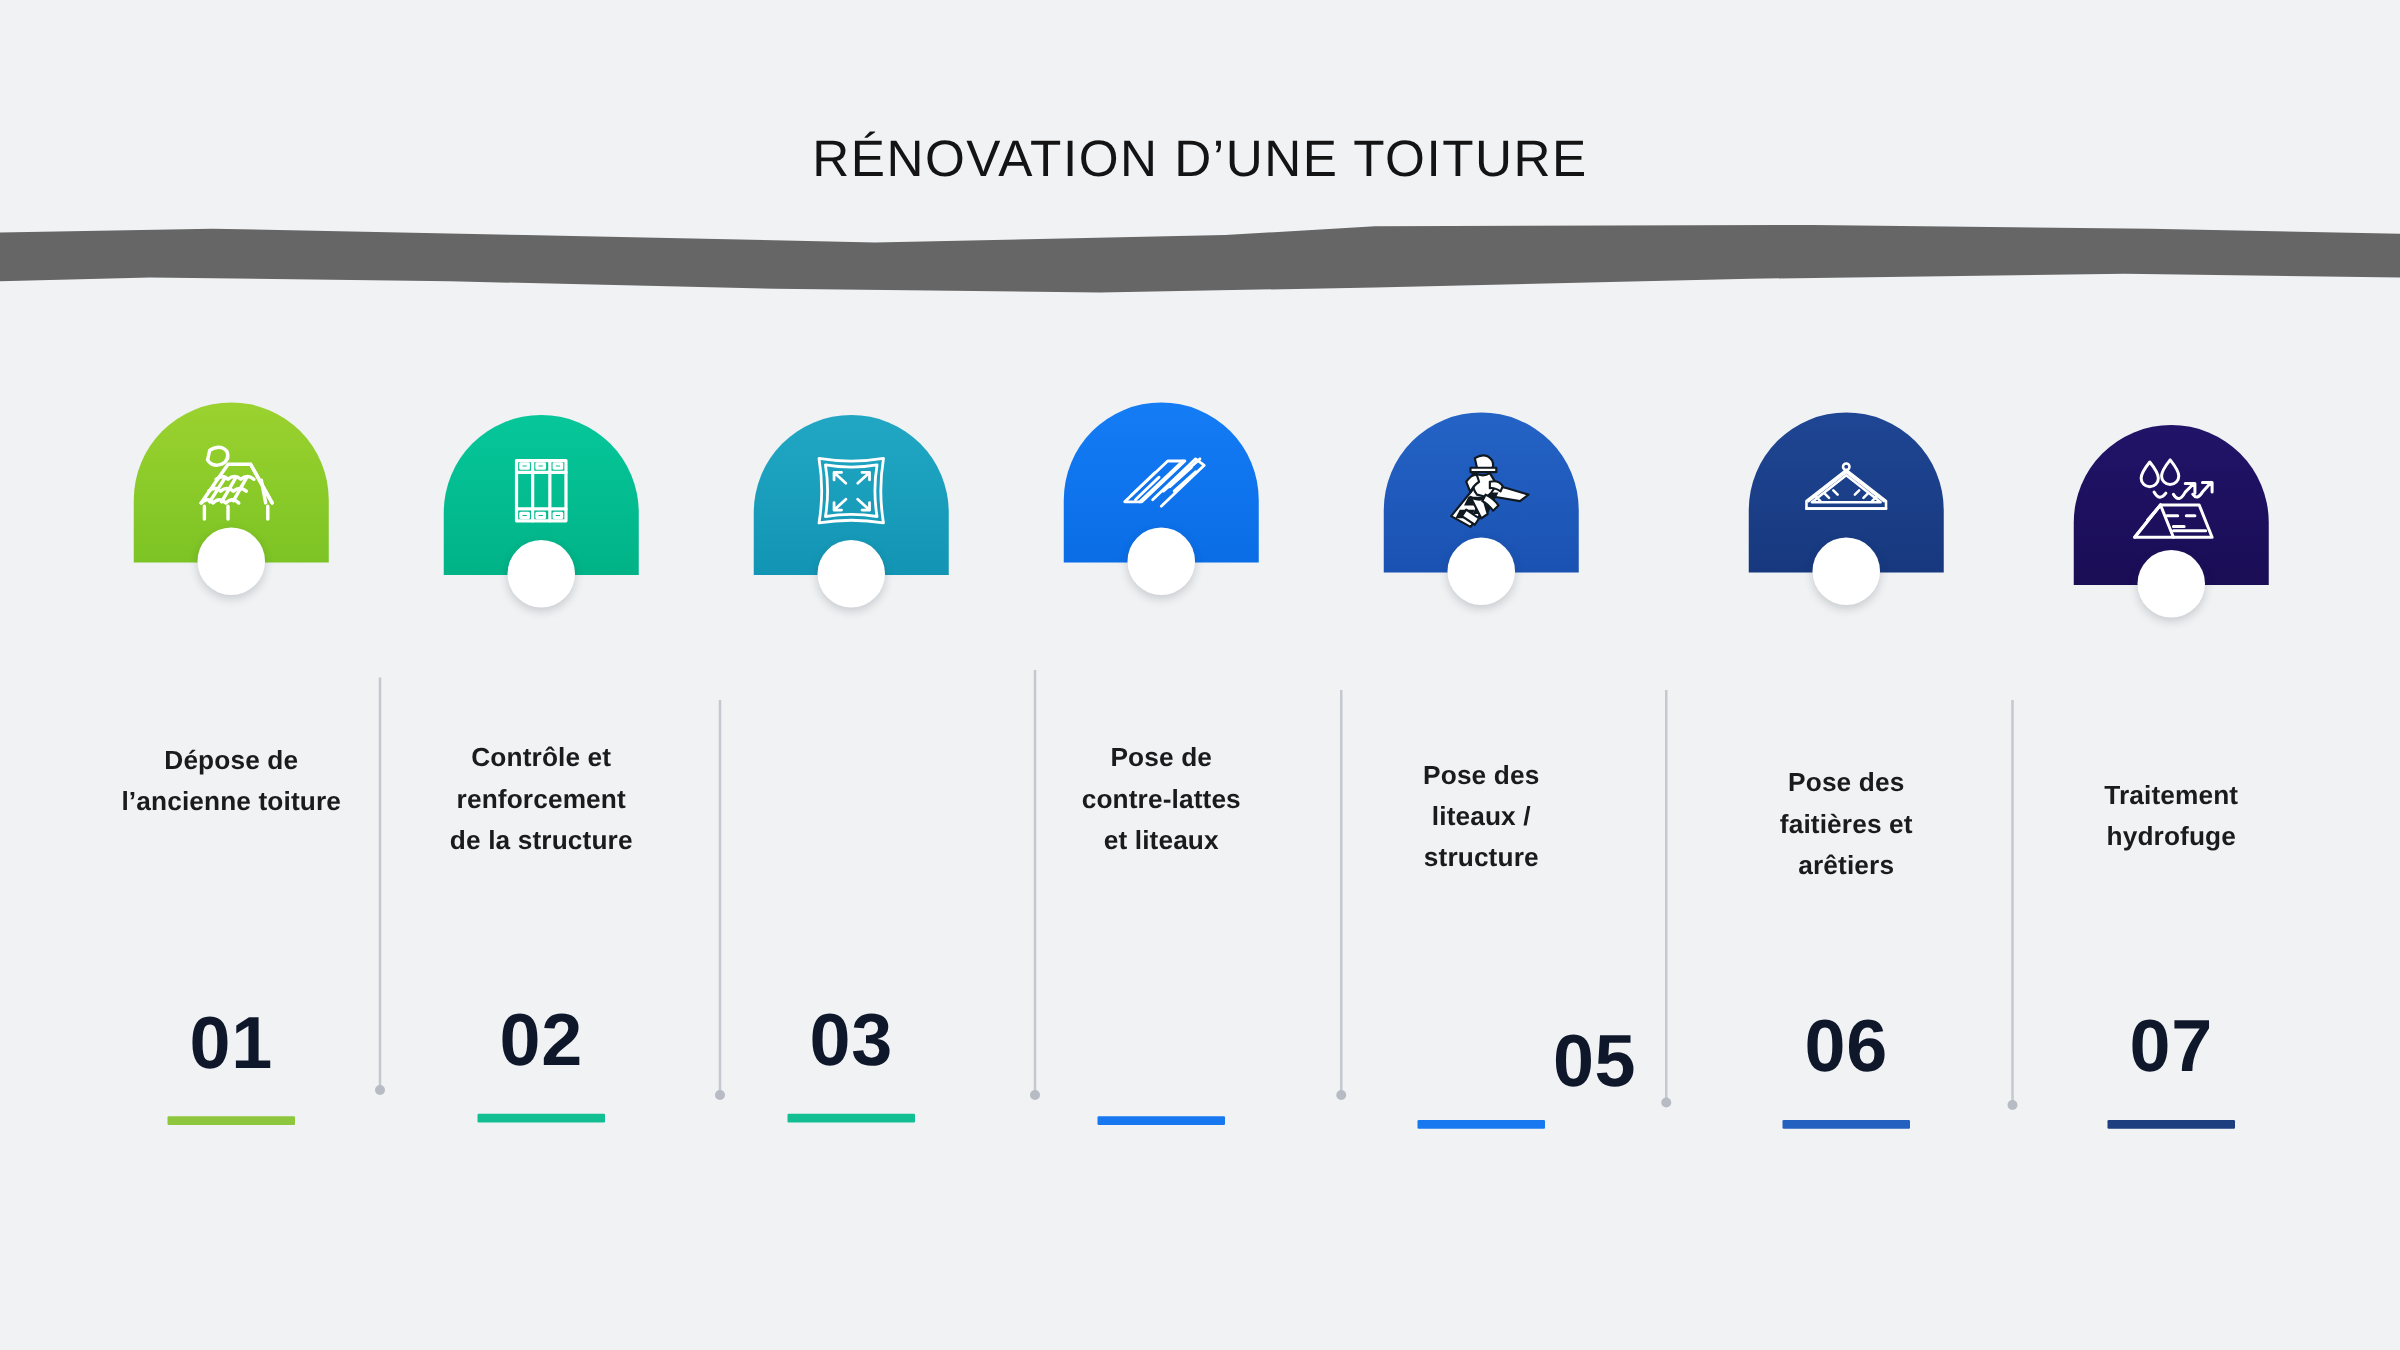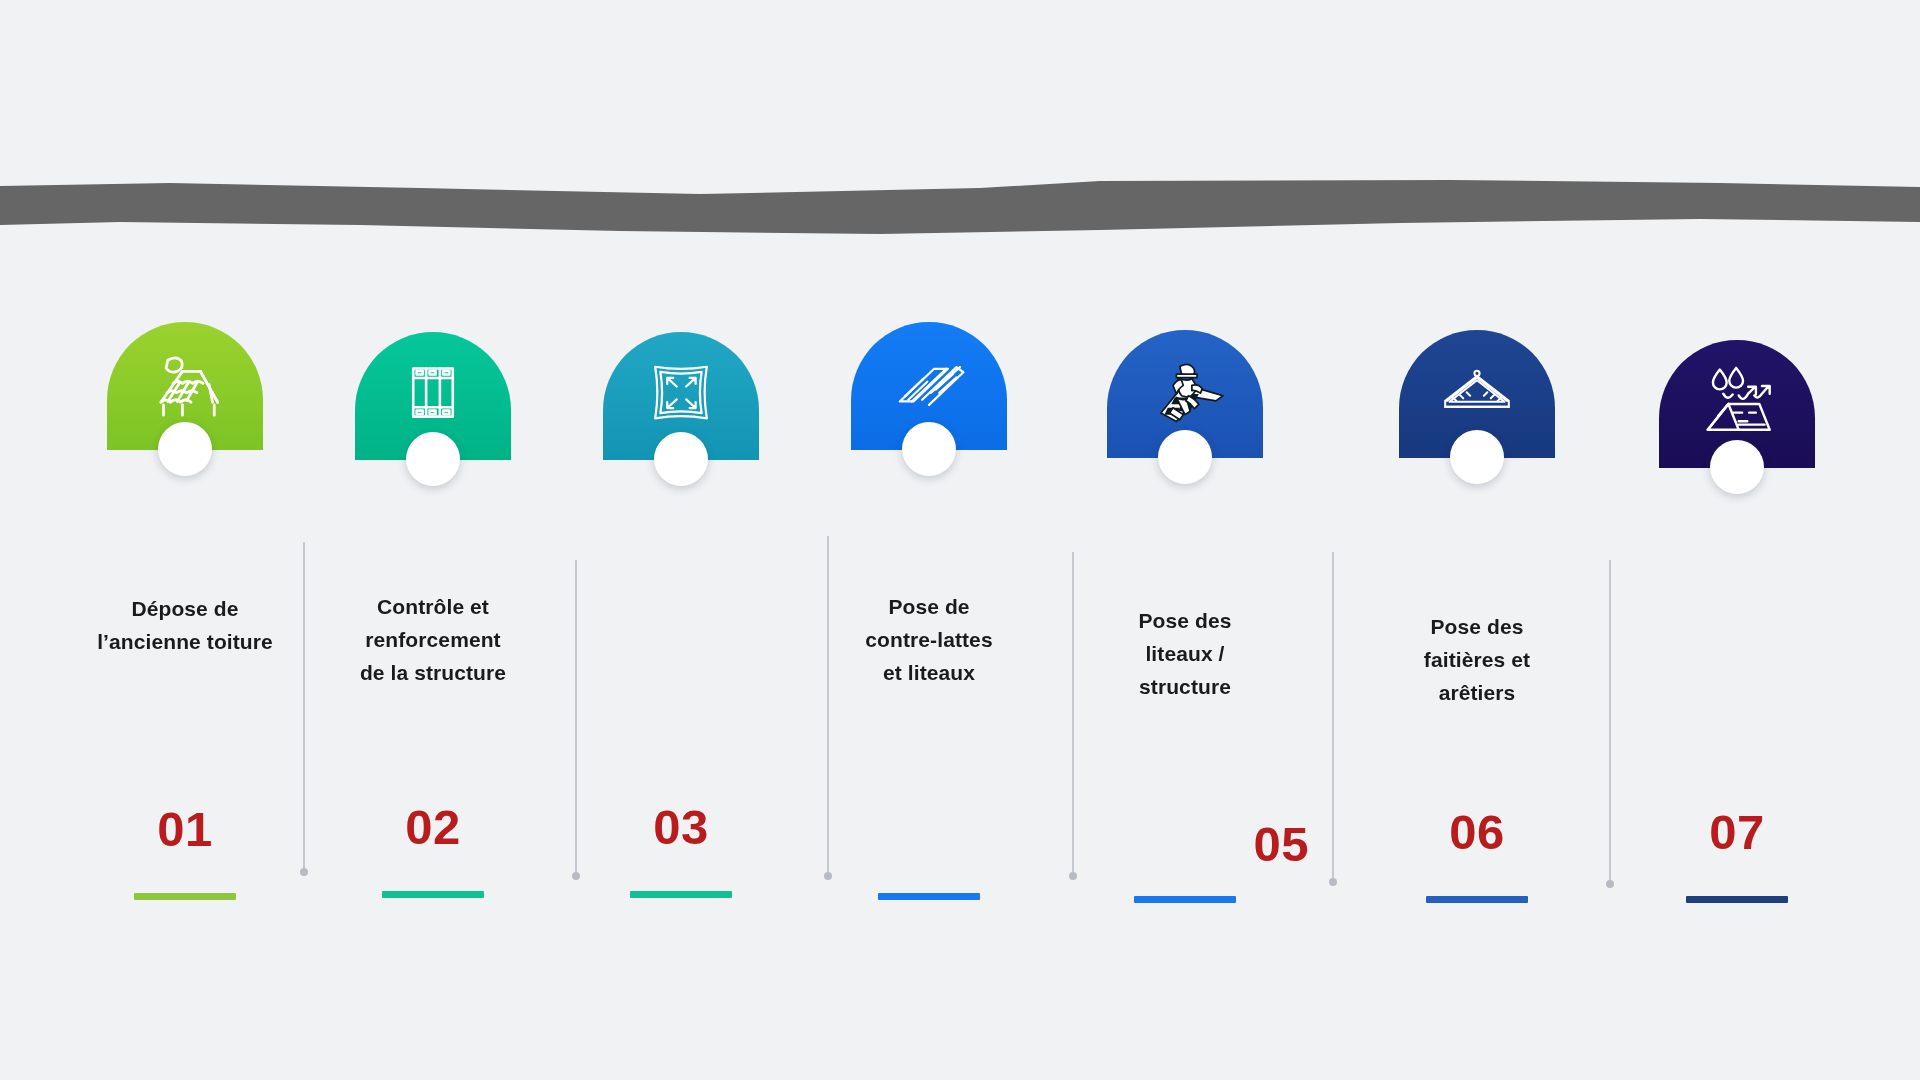--- a/index.html
+++ b/index.html
@@ -83,36 +83,37 @@
     font-weight:bold;
     line-height:33px;
     color:#1b1b1b;
     letter-spacing:.1px;
   }
 
   
   .num{
     position:absolute;left:0;width:248px;
     text-align:center;
-    font-size:49px;
+    font-size:59px;
     font-weight:bold;
-    color:#b91c1c;
+    color:#0f172a;
     letter-spacing:.5px;
     line-height:1;
   }
   .rule{
     position:absolute;left:50%;transform:translateX(-50%);
     width:102px;height:7px;border-radius:1px;
   }
 </style>
 </head>
 <body>
 
 <div class="stage">
 
+  <div class="title">RÉNOVATION D’UNE TOITURE</div>
 
   <div class="ribbon">
     <svg width="1920" height="62" viewBox="0 0 1920 62" preserveAspectRatio="none">
       <path d="M0 8 L170 5 L420 10 L700 16 L980 10 L1100 3 L1450 2 L1720 5 L1920 9
                L1920 44 L1700 41 L1400 45 L1100 52 L880 56 L620 53 L360 47 L120 44 L0 47 Z" fill="#666666"></path>
     </svg>
   </div>
 
   <div class="steps">
 
@@ -286,20 +287,24 @@
           <path d="M70 44 q4 6 9 -2 l8 -9 M79 33 L88 33 M88 33 L88 42"></path>
           <path d="M16 84 L40 54 L76 54 L88 84 Z"></path>
           <path d="M16 84 L40 54"></path>
           <path d="M28 68 L40 54"></path>
           <path d="M40 54 L52 84"></path>
           <path d="M46 64 L56 64 M64 64 L72 64 M52 74 L62 74"></path>
           <path d="M52 78 L82 78"></path>
         </svg>
         <div class="dot"></div>
       </div>
+      <div class="label" style="top:620px;">
+        <div>Traitement</div>
+        <div>hydrofuge</div>
+      </div>
       <div class="num" style="top:808px;">
         <span>07</span>
       </div>
       <div class="rule" style="top:896px;background:#1d3f7f;"></div>
     </div>
 
     <div class="sep" style="left:303px;top:542px;height:330px;"></div>
     <div class="sep" style="left:575px;top:560px;height:316px;"></div>
     <div class="sep" style="left:827px;top:536px;height:340px;"></div>
     <div class="sep" style="left:1072px;top:552px;height:324px;"></div>

